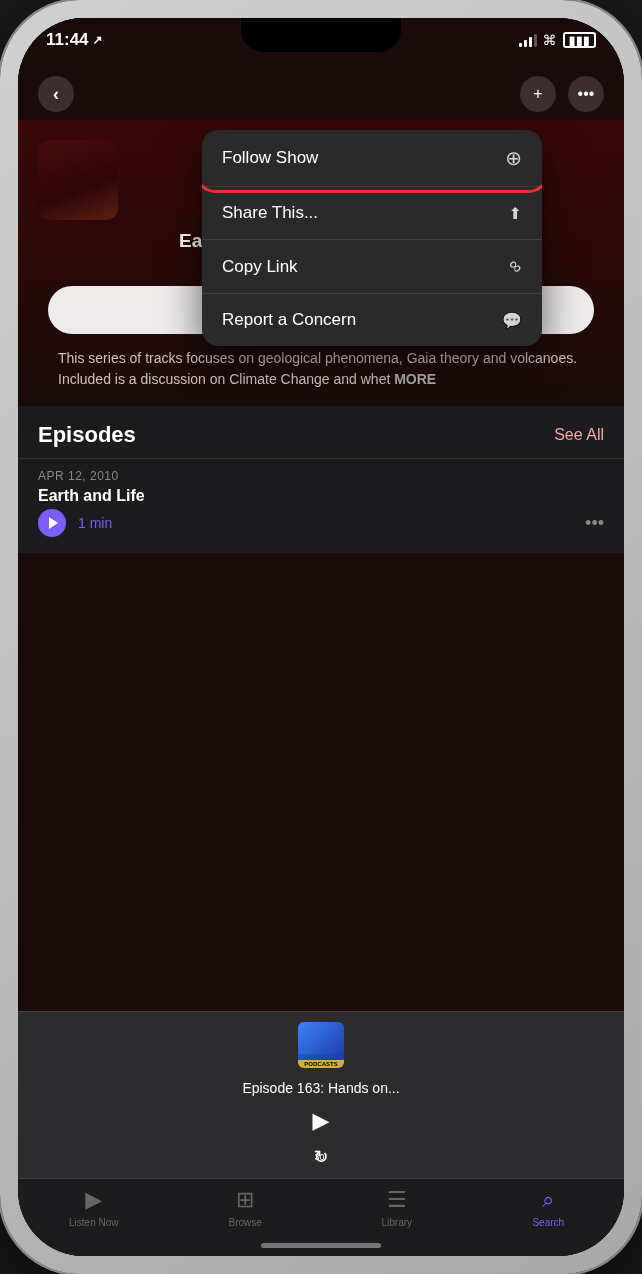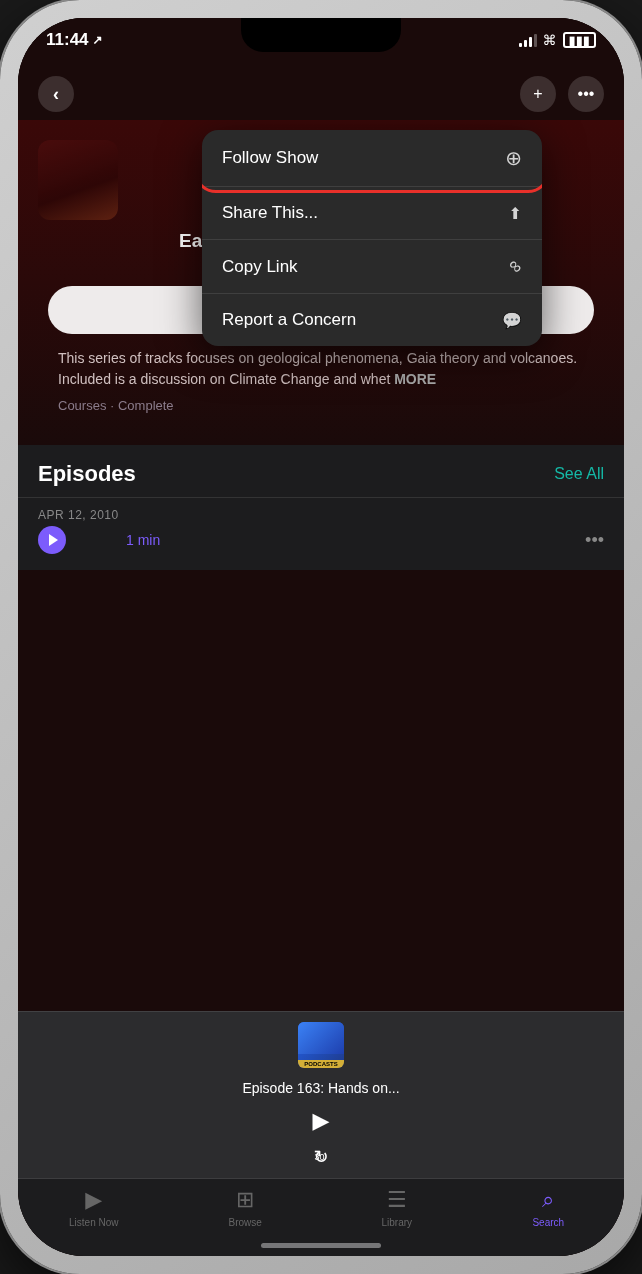--- a/index.html
+++ b/index.html
@@ -255,21 +255,21 @@
       justify-content: space-between;
       align-items: center;
       padding: 16px 20px 10px;
     }
     .episodes-title {
       color: #fff;
       font-size: 22px;
       font-weight: 700;
     }
     .see-all {
-      color: #14b8a6;
+      color: #fca5a5;
       font-size: 16px;
     }
     .episode-item {
       padding: 10px 20px 16px;
       border-top: 1px solid rgba(255,255,255,0.1);
     }
     .episode-date {
       color: #888;
       font-size: 12px;
       letter-spacing: 0.5px;
@@ -304,21 +304,20 @@
       width: 0;
       height: 0;
       border-left: 9px solid #fff;
       border-top: 6px solid transparent;
       border-bottom: 6px solid transparent;
       margin-left: 2px;
     }
     .episode-duration {
       color: #7c5cfc;
       font-size: 14px;
-      margin-left: 48px;
     }
     .episode-more {
       margin-left: auto;
       color: #888;
       font-size: 18px;
     }
     
     .mini-player {
       background: #2c2c2e;
       padding: 10px 16px;
@@ -460,21 +459,20 @@
             <div class="podcast-subtitle">The Open University</div>
           </div>
           <div class="latest-episode-btn">
             <div class="play-triangle"></div>
             <span class="latest-episode-text">Latest Episode</span>
           </div>
           <div class="description">
             <span>This series of tracks focuses on geological phenomena, Gaia theory and volcanoes.  Included is a discussion on Climate Change and whet</span>
             <span class="description-more">MORE</span>
           </div>
-          <div class="tags">Courses · Complete</div>
 
           <div class="dropdown-overlay">
 
             <div class="dropdown-item-wrapper">
               <div class="dropdown-item follow-item">
                 <span class="dropdown-item-text">Follow Show</span>
                 <span class="dropdown-item-icon">⊕</span>
               </div>
               <div class="red-highlight"></div>
             </div>
@@ -497,20 +495,21 @@
         </div>
 
         <div class="episodes-section">
           <div class="episodes-header">
             <span class="episodes-title">Episodes</span>
             <span class="see-all">See All</span>
           </div>
 
           <div class="episode-item">
             <div class="episode-date">APR 12, 2010</div>
+            <div class="episode-title">Earth and Life</div>
             <div class="episode-actions">
               <div class="episode-play-btn">
                 <div class="episode-play-triangle"></div>
               </div>
               <span class="episode-duration">1 min</span>
               <span class="episode-more">•••</span>
             </div>
           </div>
         </div>
 

